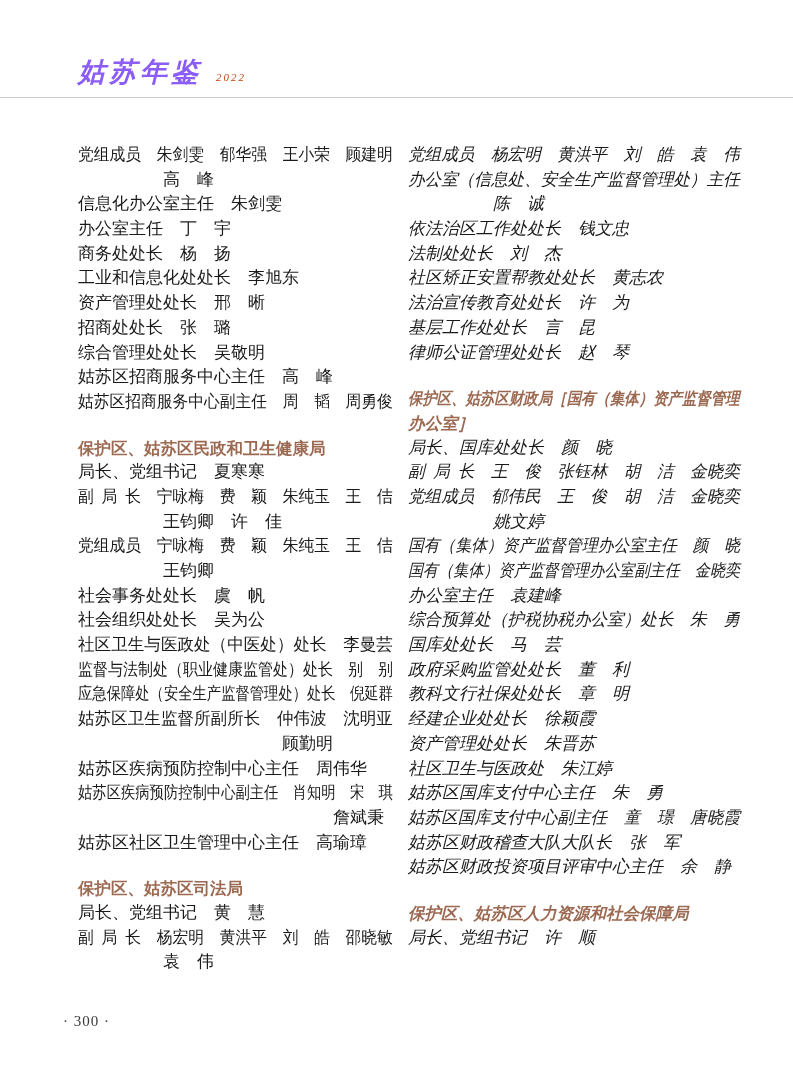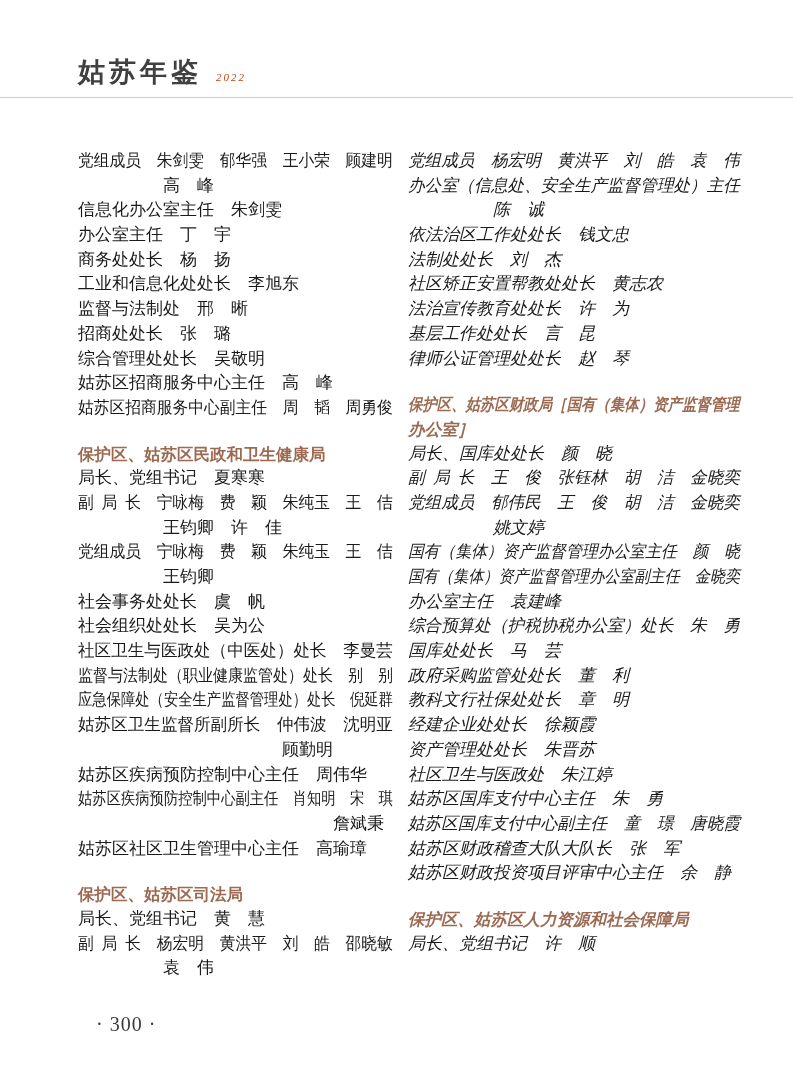--- a/index.html
+++ b/index.html
@@ -4,46 +4,46 @@
 <style>
   html,body { margin:0; padding:0; background:#e8e8e8; }
   .page {
     position:relative; width:793px; height:1077px; margin:0 auto;
     background:#ffffff; overflow:hidden;
     font-family:"Liberation Serif","DejaVu Serif",serif;
     color:#1a1a1a;
   }
   .masthead { position:absolute; left:78px; top:54px; white-space:nowrap; }
   .logo {
-    font-size:27px; font-weight:bold; 
-    color:#404040; letter-spacing:4px;
+    font-size:27px; font-weight:bold; font-style:italic;
+    color:#8b5cf6; letter-spacing:4px;
   }
   .logo-year {
     font-size:11px; color:#c2410c; font-style:italic;
     letter-spacing:2px; margin-left:10px;
   }
   .head-rule {
     position:absolute; left:0; top:97px; width:793px; height:1px;
     background:#cdcdcd;
   }
-  .col { position:absolute; top:143px;margin-top:6px; }
+  .col { position:absolute; top:143px; }
   #col-left  { left:78px;  width:315px; }
   #col-right { left:408px; width:332px;font-style:italic; }
   .text-line, .section-line {
     white-space:pre; font-size:17px; line-height:24.7px; height:24.7px;
     transform-origin:left center;
   }
   .section-block { margin-top:21px; }
   .section-line {
     font-family:"Liberation Sans","DejaVu Sans",sans-serif;
     font-weight:bold; font-size:16.5px; color:#9c6a52;
   }
   .footer {
-    position:absolute; left:96px; top:1013px;
-    font-size:20px; color:#3a3a3a; letter-spacing:1px; white-space:pre;
+    position:absolute; left:63px; top:1013px;
+    font-size:15px; color:#3a3a3a; letter-spacing:1px; white-space:pre;
   }
 </style>
 </head>
 <body>
 
 <div class="page">
 
   <div class="masthead">
     <span class="logo">姑苏年鉴</span>
     <span class="logo-year">2022</span>
@@ -52,21 +52,21 @@
   <div class="head-rule"></div>
 
   <div class="col" id="col-left">
       <div class="block">
         <div class="text-line" style="transform: scaleX(0.926);">党组成员　朱剑雯　郁华强　王小荣　顾建明</div>
         <div class="text-line">　　　　　高　峰</div>
         <div class="text-line">信息化办公室主任　朱剑雯</div>
         <div class="text-line">办公室主任　丁　宇</div>
         <div class="text-line">商务处处长　杨　扬</div>
         <div class="text-line">工业和信息化处处长　李旭东</div>
-        <div class="text-line">监督与法制处　邢　晰</div>
+        <div class="text-line">资产管理处处长　邢　晰</div>
         <div class="text-line">招商处处长　张　璐</div>
         <div class="text-line">综合管理处处长　吴敬明</div>
         <div class="text-line">姑苏区招商服务中心主任　高　峰</div>
         <div class="text-line" style="transform: scaleX(0.926);">姑苏区招商服务中心副主任　周　韬　周勇俊</div>
       </div>
       <div class="block section-block">
         <div class="section-line">保护区、姑苏区民政和卫生健康局</div>
       </div>
       <div class="block">
         <div class="text-line">局长、党组书记　夏寒寒</div>

